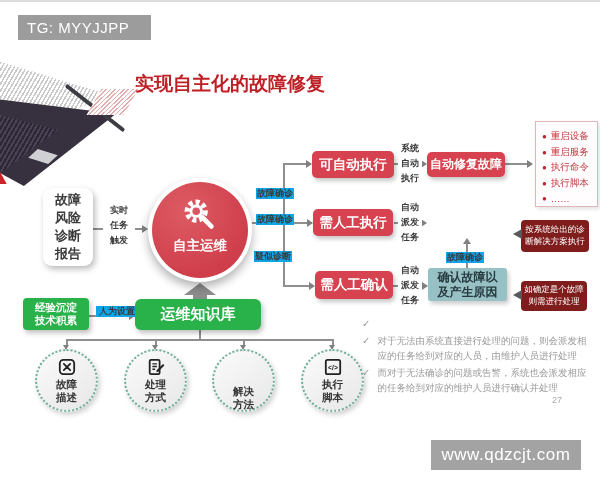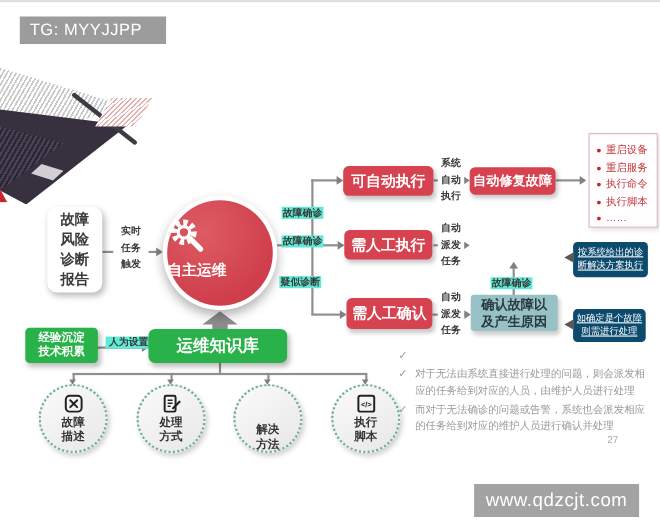--- a/index.html
+++ b/index.html
@@ -33,36 +33,36 @@
   .title { left:135px; top:71px; width:452px; color:#bf2026; font-weight:bold;
            font-size:19px; line-height:1.18; }
 
   
   .hline { height:1.5px; background:#8f8f8f; z-index:1; }
   .vline { width:1.5px; background:#8f8f8f; z-index:1; }
   .ah-r { width:0; height:0; border-left:6px solid #808080; border-top:4px solid transparent; border-bottom:4px solid transparent; z-index:1; }
   .ah-u { width:0; height:0; border-bottom:6px solid #808080; border-left:4px solid transparent; border-right:4px solid transparent; z-index:1; }
   .ah-d { width:0; height:0; border-top:5px solid #808080; border-left:3.5px solid transparent; border-right:3.5px solid transparent; z-index:1; }
 
-  .lbl { font-size:9px; font-weight:bold; color:#3a3a3a; background:#5eead4; z-index:2;
+  .lbl { font-size:9px; font-weight:bold; color:#3a3a3a; background:#0ea5e9; z-index:2;
          text-align:center; line-height:11px; padding:0 1px; }
   .lbl-col { z-index:2; text-align:center; }
   .lbl-col div { font-size:9px; font-weight:bold; color:#3a3a3a; background:#fff; line-height:10px; margin-bottom:5px; }
 
   
   .report-box { left:43px; top:186px; width:50px; height:78px; background:#fff; border-radius:9px;
       box-shadow:2px 3px 6px rgba(0,0,0,.28); display:flex; flex-direction:column; justify-content:center;
       align-items:center; font-size:13px; font-weight:bold; color:#3a3a3a; line-height:1.38; z-index:3; }
 
   
   .core-outer { left:148px; top:176px; width:104px; height:104px; border-radius:50%; background:#fff;
       box-shadow:0 5px 10px rgba(0,0,0,.3); z-index:3; }
   .core-inner { left:152px; top:180px; width:96px; height:96px; border-radius:50%;
       background:radial-gradient(circle at 35% 30%, #dd5b64, #cf3f4b 70%);
-      display:flex; flex-direction:column; align-items:flex-start; z-index:4; }
+      display:flex; flex-direction:column; align-items:center; z-index:4; }
   .core-inner .label { color:#fff; font-weight:bold; font-size:13.5px; margin-top:3px; }
 
   
   .blk-tri { left:184px; top:281px; width:0; height:0; border-left:16px solid transparent;
       border-right:16px solid transparent; border-bottom:12px solid #8d8d8d; z-index:2; }
   .blk-stem { left:193px; top:292px; width:14px; height:7px; background:#8d8d8d; z-index:2; }
 
   
   .green-box { background:#29b24a; color:#fff; font-weight:bold; border-radius:6px;
       display:flex; flex-direction:column; justify-content:center; align-items:center;
@@ -79,22 +79,22 @@
       box-shadow:2px 3px 4px rgba(0,0,0,.2); z-index:3; line-height:1.25; }
 
   
   .action-list { left:535px; top:119px; width:63px; height:86px; background:#fffdfd;
       border:1px solid #e0b6b8; box-shadow:2px 2px 4px rgba(0,0,0,.12); padding:7px 0 0 6px; z-index:3; }
   .action-list .row { display:flex; align-items:center; gap:4px; height:15.5px; }
   .action-list .dot { color:#c2262c; font-size:8px; }
   .action-list .txt { color:#c2383e; font-size:9.5px; font-weight:normal; }
 
   
-  .bubble { background:#0c4a6e; color:#fff; border-radius:4px; font-size:8.5px; line-height:1.4;
-      display:flex; flex-direction:column; justify-content:center; align-items:center; z-index:3;text-decoration:underline; }
+  .bubble { background:#7f1d1d; color:#fff; border-radius:4px; font-size:8.5px; line-height:1.4;
+      display:flex; flex-direction:column; justify-content:center; align-items:center; z-index:3; }
   .bubble .tail { position:absolute; left:-8px; top:9px; width:0; height:0;
       border-right:9px solid #595959; border-top:5px solid transparent; border-bottom:5px solid transparent; }
 
   
   .kb-circle { width:63px; height:63px; border:2px dotted #6fae9c; border-radius:50%;
       background:linear-gradient(145deg,#fbfbfb,#e7e7e7); box-shadow:2px 3px 5px rgba(0,0,0,.18);
       display:flex; flex-direction:column; justify-content:center; align-items:center; z-index:3; }
   .kb-circle .cap { font-size:10.5px; font-weight:bold; color:#333; line-height:1.22; text-align:center; margin-top:2px; }
 
   
@@ -116,20 +116,21 @@
 
   <div class="abs deco-stripes"></div>
   <div class="abs deco-body"></div>
   <div class="abs deco-inner"></div>
   <div class="abs deco-key"></div>
   <div class="abs deco-red"></div>
   <div class="abs deco-stick"></div>
   <div class="abs hatch"></div>
 
   <div class="abs title">
+    <div>实现自主化的故障修复</div>
   </div>
 
   <div class="abs report-box">
     <span>故障</span>
     <span>风险</span>
     <span>诊断</span>
     <span>报告</span>
   </div>
 
   <div class="abs lbl-col" style="left:103px;top:203px;width:32px;">

